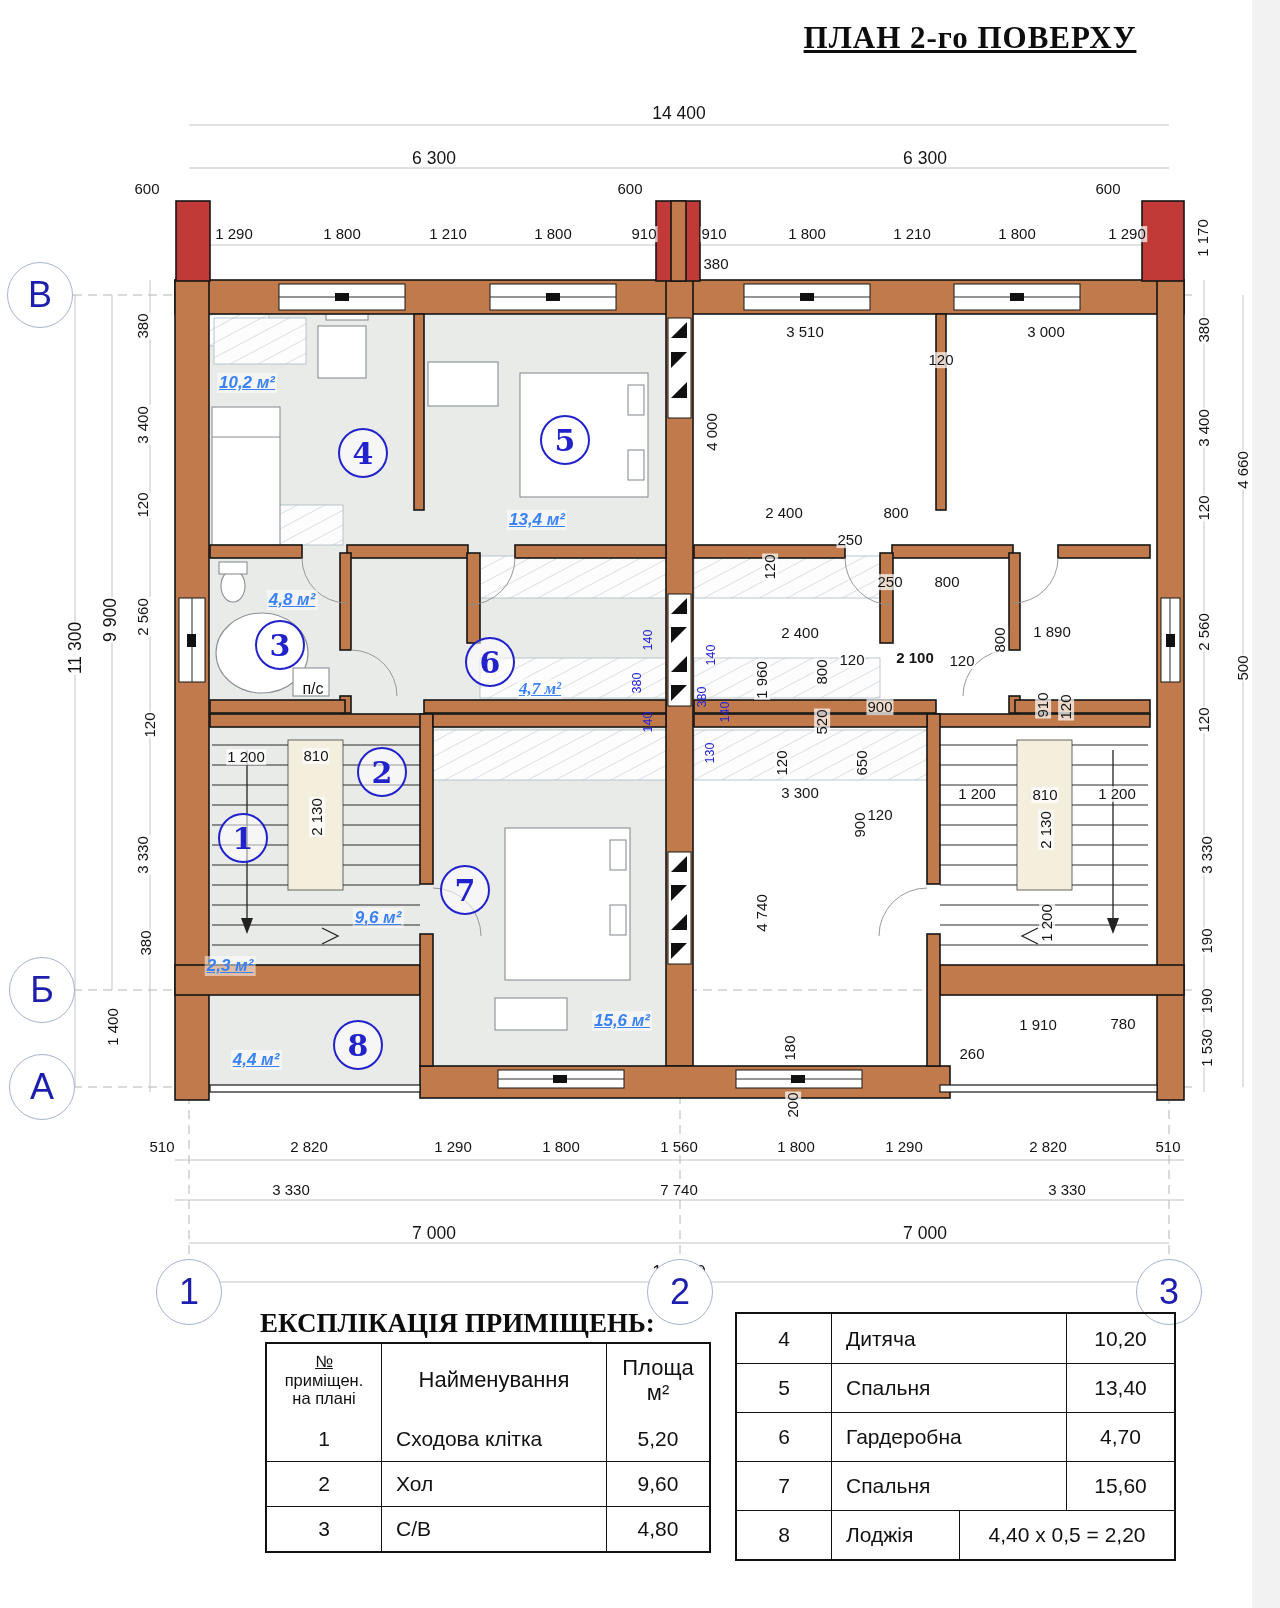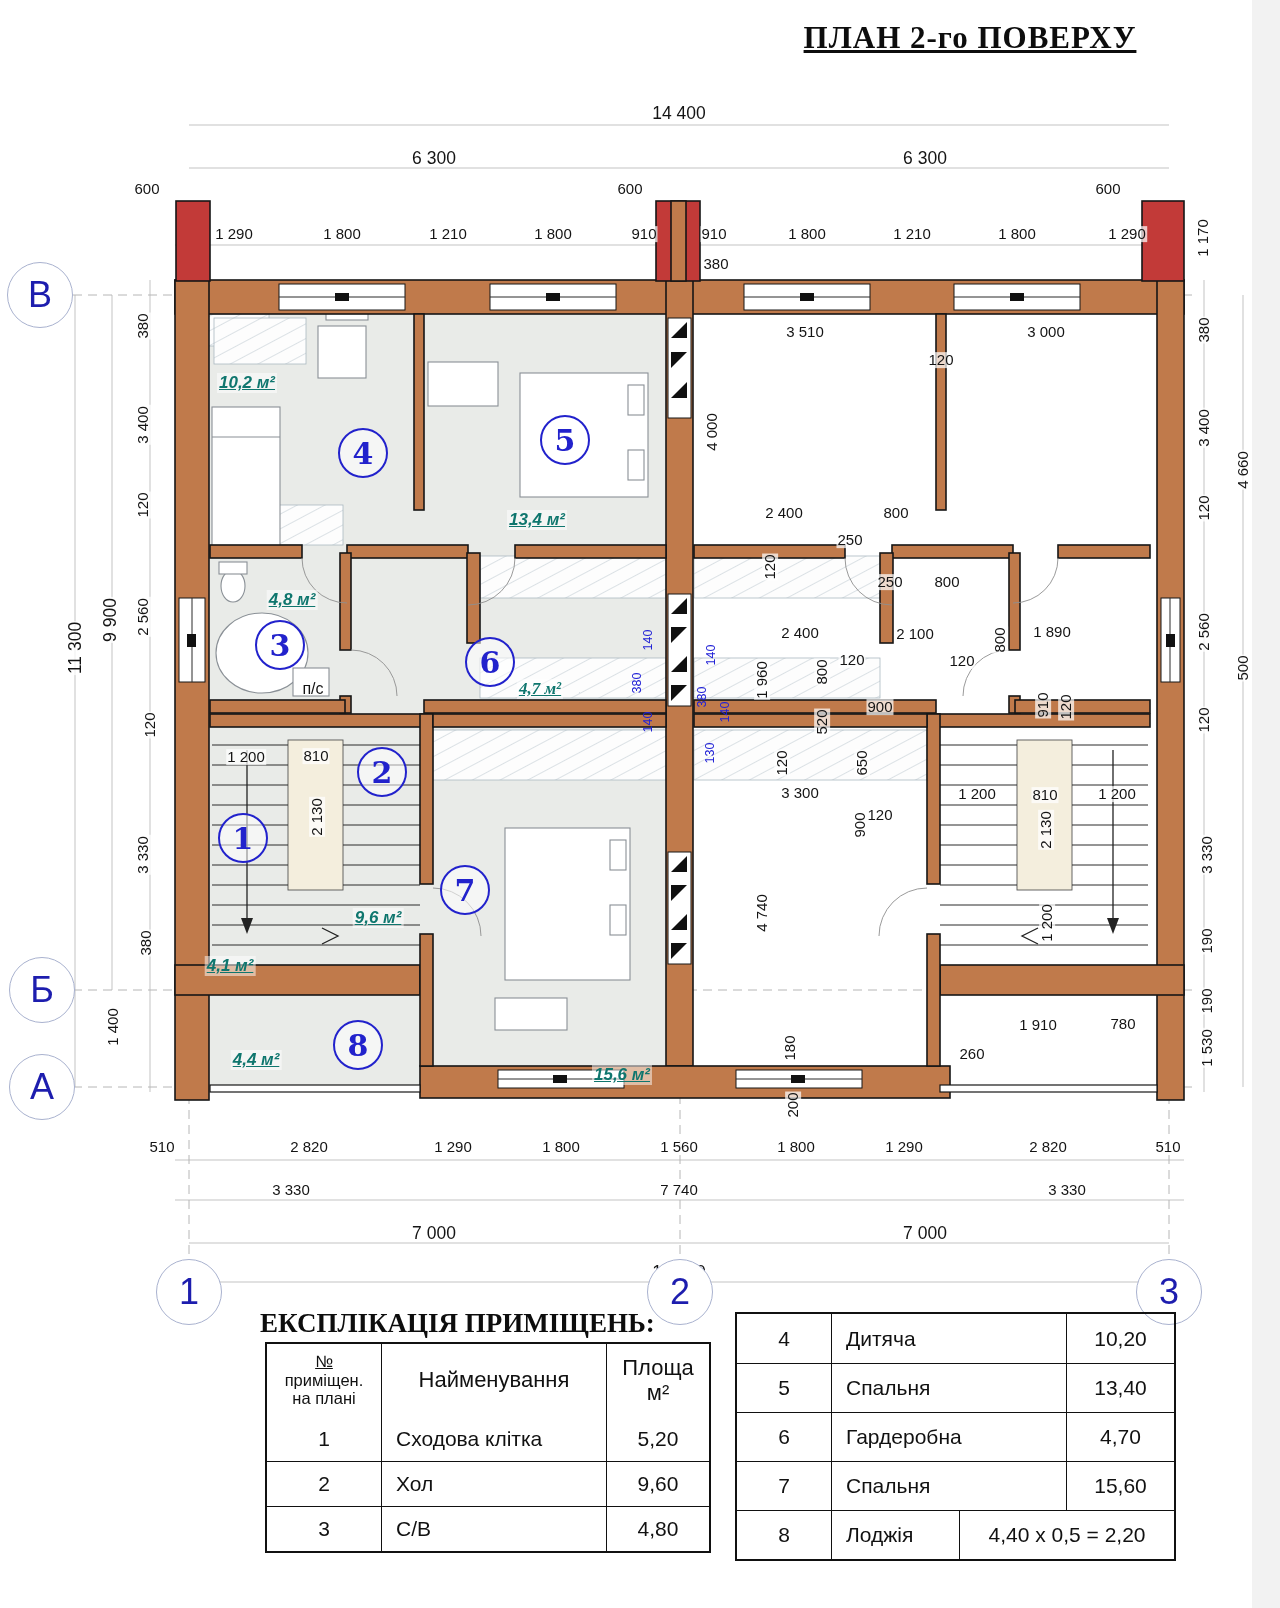--- a/index.html
+++ b/index.html
@@ -12,21 +12,21 @@
   .plan svg{position:absolute;left:0;top:0;}
   
   .dim{position:absolute;transform:translate(-50%,-50%);font:400 15px "Liberation Sans",sans-serif;
        color:#141414;background:rgba(255,255,255,.72);padding:0 1px;white-space:pre;line-height:1.05;}
   .dim.rot{transform:translate(-50%,-50%) rotate(-90deg);}
   .dim.big{font-size:17.5px;}
   .dim.blue{color:var(--dim-blue,#2121d6);font-size:12.5px;background:none;}
   .dim.tiny{font-size:16px;background:none;}
   .area{position:absolute;transform:translate(-50%,-50%);
         font:italic 700 17px "Liberation Sans",sans-serif;text-decoration:underline;
-        color:#0f766e;background:rgba(255,255,255,.5);padding:0 2px;white-space:pre;}
+        color:#3b82f6;background:rgba(255,255,255,.5);padding:0 2px;white-space:pre;}
   .rc{position:absolute;width:46px;height:46px;border:2.5px solid var(--accent-blue,#2222cc);
       border-radius:50%;background:rgba(255,255,255,.55);display:flex;align-items:center;
       justify-content:center;transform:translate(-50%,-50%);
       font:700 30px "DejaVu Serif",serif;color:var(--accent-blue,#2222cc);}
   .ac{position:absolute;width:64px;height:64px;border:1.4px solid #a9b2cf;border-radius:50%;
       background:#fff;display:flex;align-items:center;justify-content:center;
       transform:translate(-50%,-50%);font:400 36px "Liberation Sans",sans-serif;color:#1d1dae;}
   
   .legend-heading{position:absolute;left:260px;top:1308px;font:700 27px "Liberation Serif",serif;
                   color:#0d0d0d;white-space:pre;}
@@ -330,21 +330,21 @@
       <span class="dim" style="left: 1046px; top: 332px;">3 000</span>
       <span class="dim" style="left: 941px; top: 360px;">120</span>
       <span class="dim rot" style="left: 712px; top: 432px;">4 000</span>
       <span class="dim" style="left: 784px; top: 513px;">2 400</span>
       <span class="dim" style="left: 896px; top: 513px;">800</span>
       <span class="dim" style="left: 850px; top: 540px;">250</span>
       <span class="dim rot" style="left: 770px; top: 567px;">120</span>
       <span class="dim" style="left: 890px; top: 582px;">250</span>
       <span class="dim" style="left: 947px; top: 582px;">800</span>
       <span class="dim" style="left: 800px; top: 633px;">2 400</span>
-      <span class="dim" style="left: 915px; top: 634px;">2 100</span>
+      <span class="dim" style="left: 915px; top: 658px; font-weight: bold;">2 100</span>
       <span class="dim" style="left: 1052px; top: 632px;">1 890</span>
       <span class="dim rot" style="left: 1000px; top: 640px;">800</span>
       <span class="dim" style="left: 852px; top: 660px;">120</span>
       <span class="dim" style="left: 962px; top: 661px;">120</span>
       <span class="dim rot" style="left: 762px; top: 680px;">1 960</span>
       <span class="dim rot" style="left: 822px; top: 672px;">800</span>
       <span class="dim rot" style="left: 822px; top: 722px;">520</span>
       <span class="dim" style="left: 880px; top: 707px;">900</span>
       <span class="dim rot" style="left: 1043px; top: 705px;">910</span>
       <span class="dim rot" style="left: 1066px; top: 707px;">120</span>
@@ -369,22 +369,22 @@
       <span class="dim rot blue" style="left: 649px; top: 722px;">140</span>
       <span class="dim rot blue" style="left: 712px; top: 655px;">140</span>
       <span class="dim rot blue" style="left: 703px; top: 697px;">380</span>
       <span class="dim rot blue" style="left: 726px; top: 712px;">140</span>
       <span class="dim rot blue" style="left: 711px; top: 753px;">130</span>
       <span class="area" style="left: 247px; top: 383px;">10,2 м²</span>
       <span class="area" style="left: 537px; top: 520px;">13,4 м²</span>
       <span class="area" style="left: 292px; top: 600px;">4,8 м²</span>
       <span class="area" style="left: 540px; top: 689px; font-family: Liberation Serif, serif;">4,7 м²</span>
       <span class="area" style="left: 378px; top: 918px;">9,6 м²</span>
-      <span class="area" style="left: 230px; top: 966px;">4,1 м²</span>
-      <span class="area" style="left: 622px; top: 1075px;">15,6 м²</span>
+      <span class="area" style="left: 230px; top: 966px;">2,3 м²</span>
+      <span class="area" style="left: 622px; top: 1021px;">15,6 м²</span>
       <span class="area" style="left: 256px; top: 1060px;">4,4 м²</span>
       <div class="rc" style="left: 243px; top: 838px;">1</div>
       <div class="rc" style="left: 382px; top: 772px;">2</div>
       <div class="rc" style="left: 280px; top: 645px;">3</div>
       <div class="rc" style="left: 363px; top: 453px;">4</div>
       <div class="rc" style="left: 565px; top: 440px;">5</div>
       <div class="rc" style="left: 490px; top: 662px;">6</div>
       <div class="rc" style="left: 465px; top: 890px;">7</div>
       <div class="rc" style="left: 358px; top: 1045px;">8</div>
       <div class="ac" style="left: 40px; top: 295px;">В</div>

